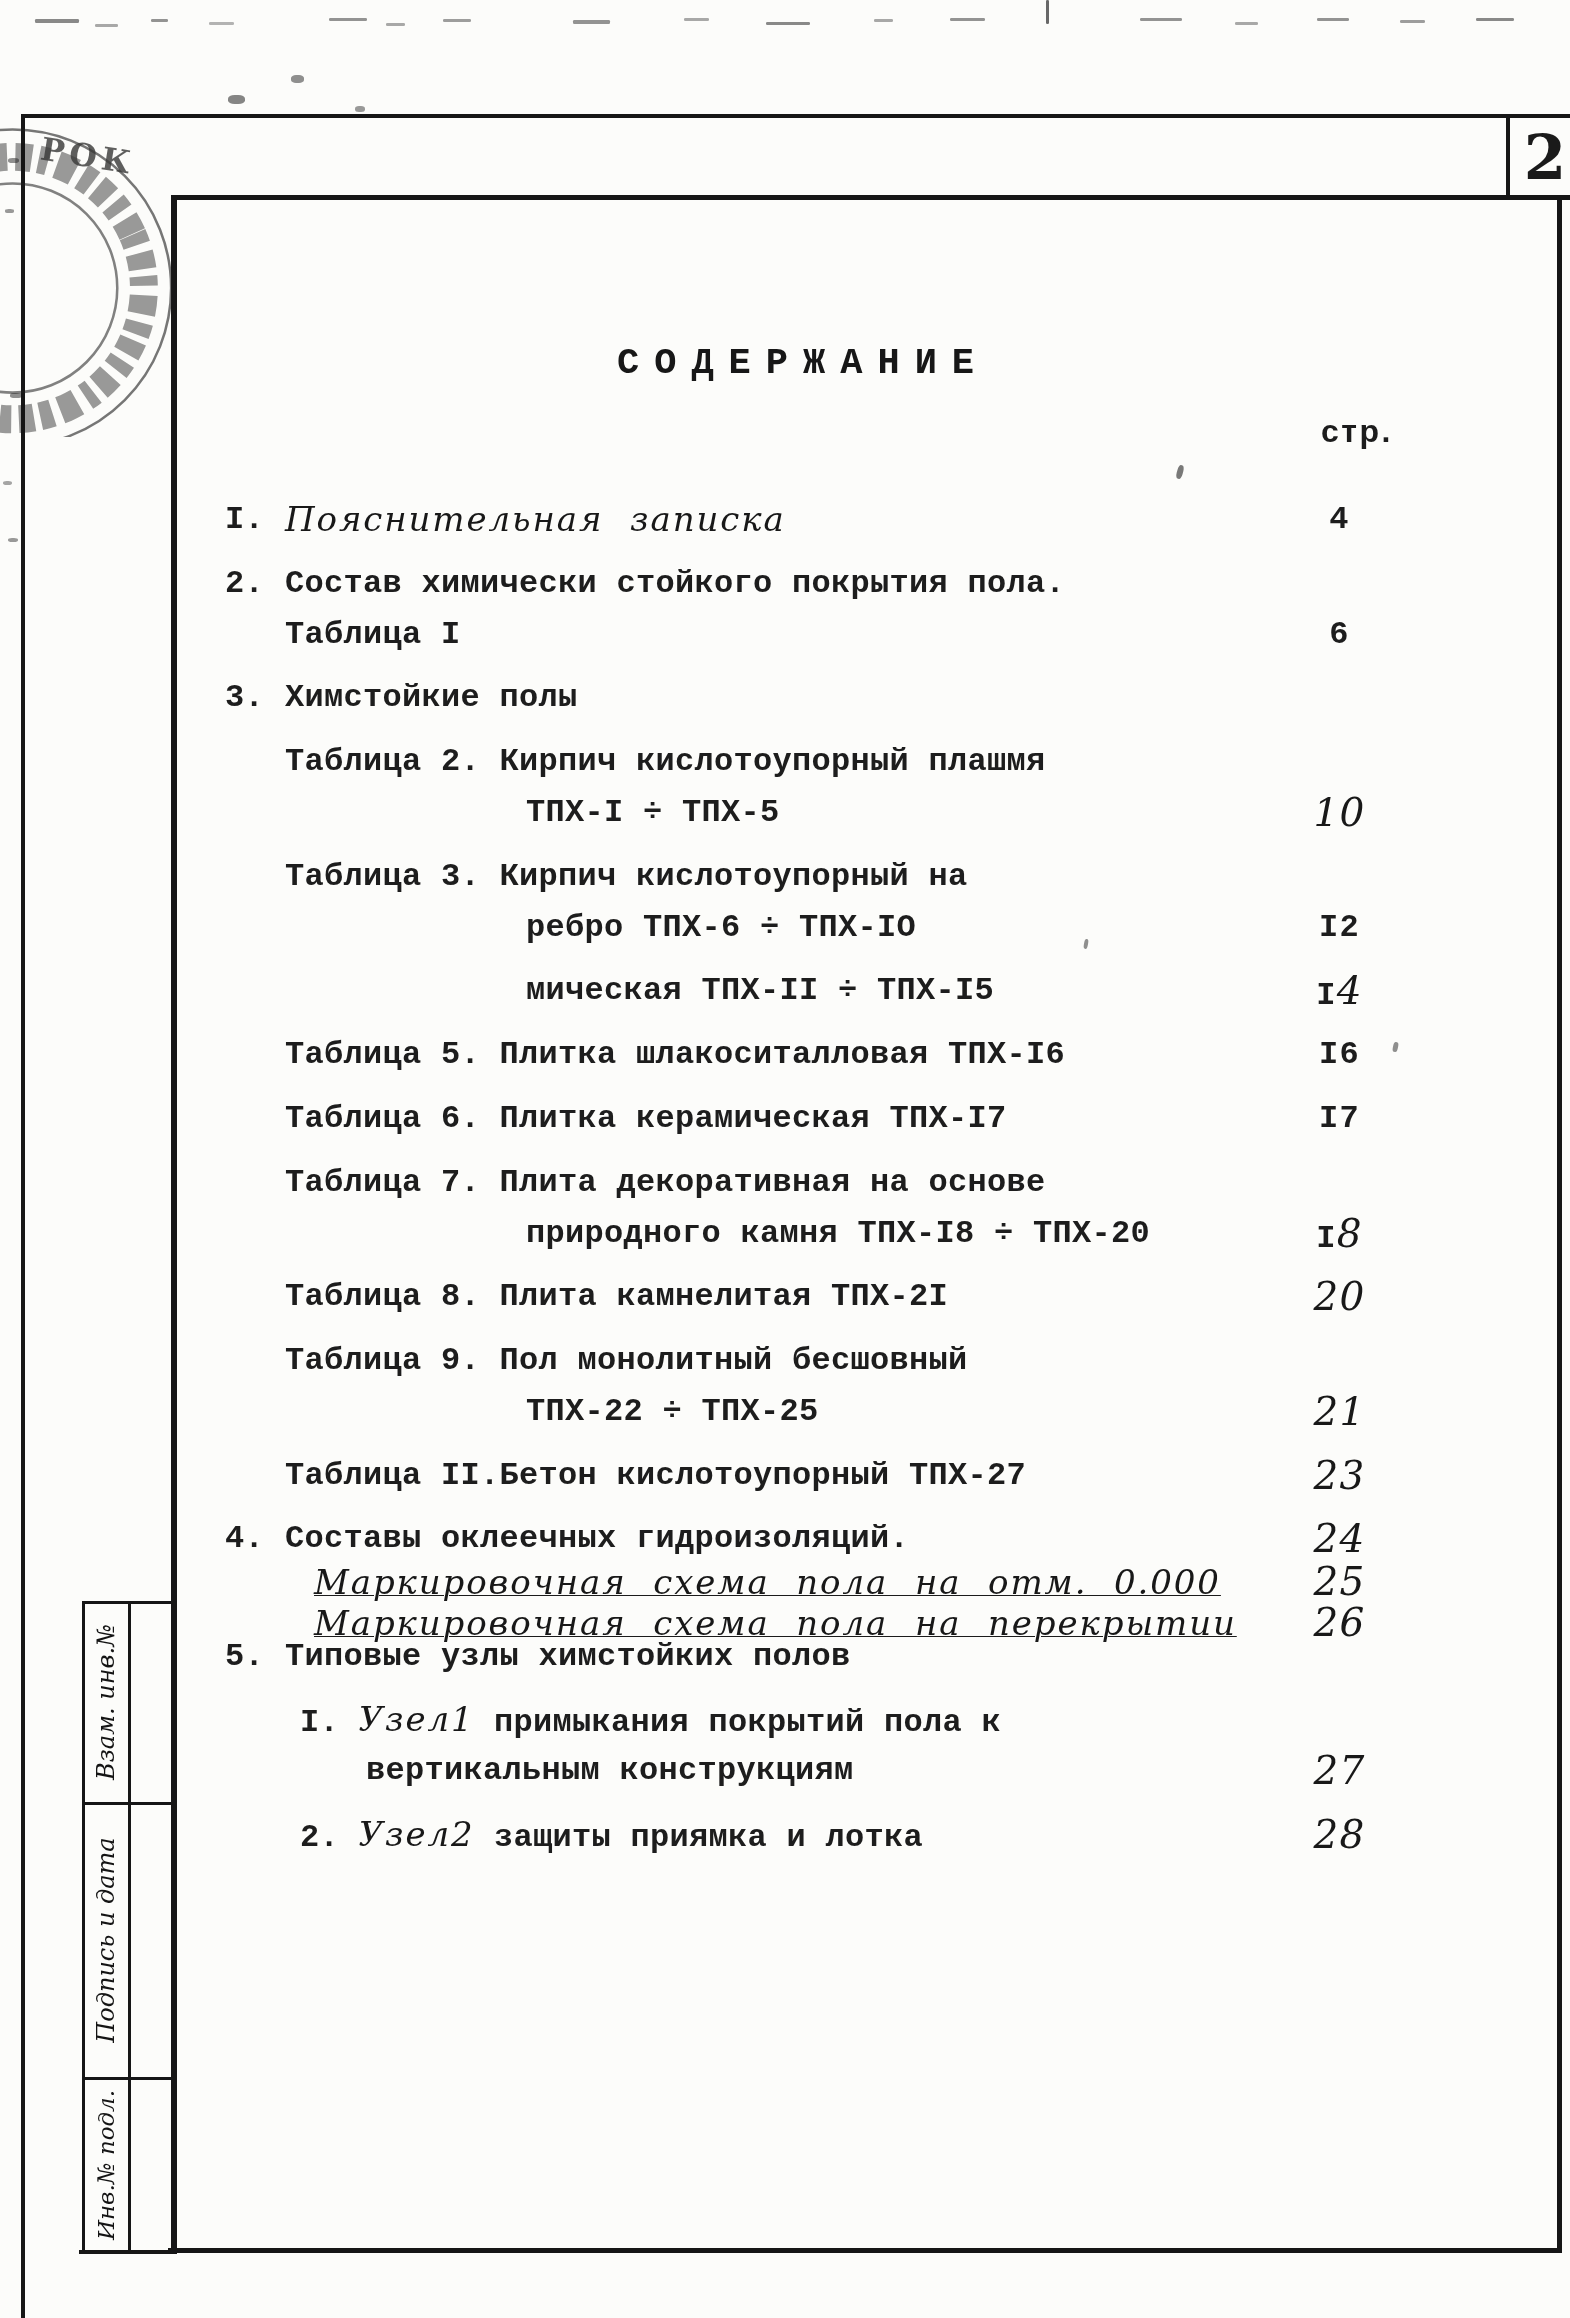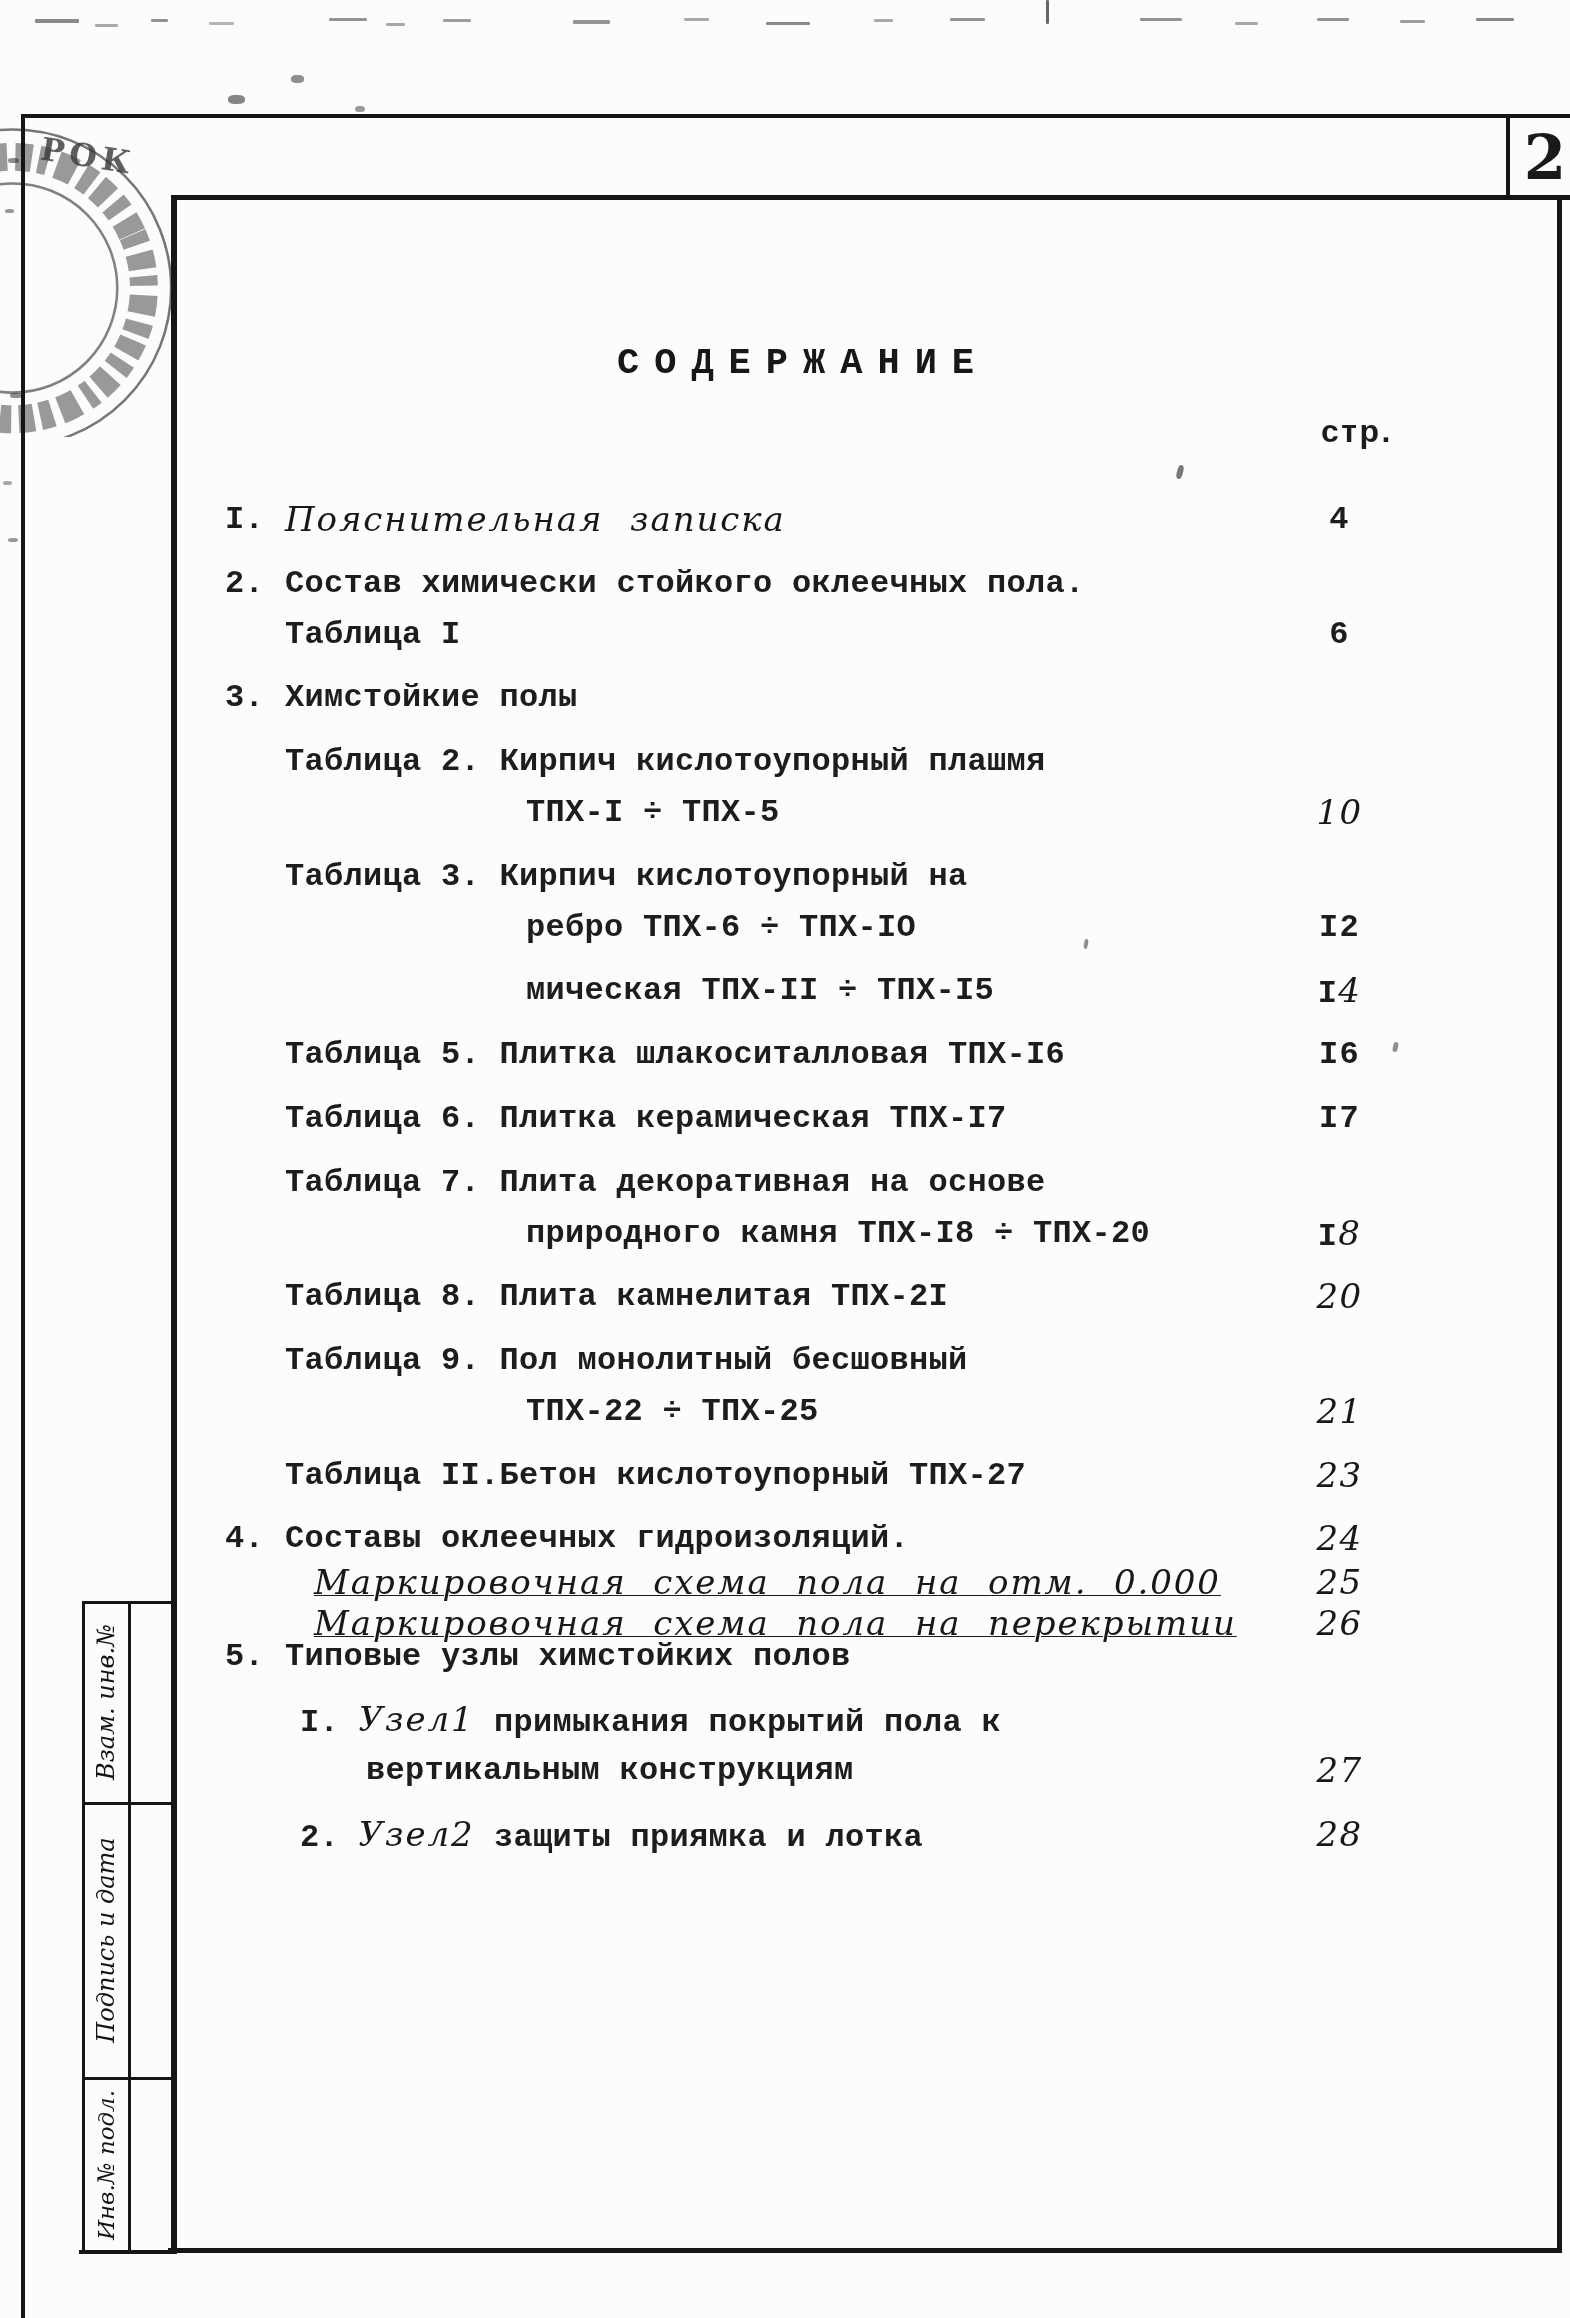--- a/index.html
+++ b/index.html
@@ -52,21 +52,21 @@
   .kind-node .line.cont{padding-left:66px;}
   .entry.first{margin-top:0;}
   .entry.tight{margin-top:-14px;}
   .line .seg-h{font-size:34px;}
   .pagenum{
     position:absolute; right:0; bottom:0; width:95px; height:51px;
     line-height:51px; text-align:center; white-space:nowrap;
   }
   .kind-hand .pagenum{height:44px; line-height:44px;}
   .pagenum .seg-t{font-size:32px; letter-spacing:1.3px;}
-  .pagenum .seg-h{font-size:34px; letter-spacing:1.3px;}
+  .pagenum .seg-h{font-size:39px; letter-spacing:1.3px;}
   
   .vcell-label{
     position:absolute;
     font-family:"DejaVu Serif","Liberation Serif",serif;
     font-style:italic; font-size:24px; color:#141414; white-space:nowrap;
     transform:translate(-50%,-50%) rotate(-90deg);
   }
   
   .dash{position:absolute; background:#2a2a2a; border-radius:1.3px;}
   .speck{position:absolute; background:#222; border-radius:40%;}
@@ -129,21 +129,21 @@
   <div class="col-header">стр.</div>
 
   <div class="toc">
       <div class="entry kind-item first">
         <span class="prefix seg-t">I.</span>
         <div class="line"><span class="seg-h">Пояснительная записка</span></div>
         <span class="pagenum"><span class="seg-t">4</span></span>
       </div>
       <div class="entry kind-item">
         <span class="prefix seg-t">2.</span>
-        <div class="line"><span class="seg-t">Состав химически стойкого оклеечных пола.</span></div>
+        <div class="line"><span class="seg-t">Состав химически стойкого покрытия пола.</span></div>
         <div class="line cont"><span class="seg-t">Таблица I</span></div>
         <span class="pagenum"><span class="seg-t">6</span></span>
       </div>
       <div class="entry kind-item">
         <span class="prefix seg-t">3.</span>
         <div class="line"><span class="seg-t">Химстойкие полы</span></div>
       </div>
       <div class="entry kind-table">
         <div class="line"><span class="seg-t">Таблица 2. Кирпич кислотоупорный плашмя</span></div>
         <div class="line cont"><span class="seg-t">ТПХ-I ÷ ТПХ-5</span></div>

